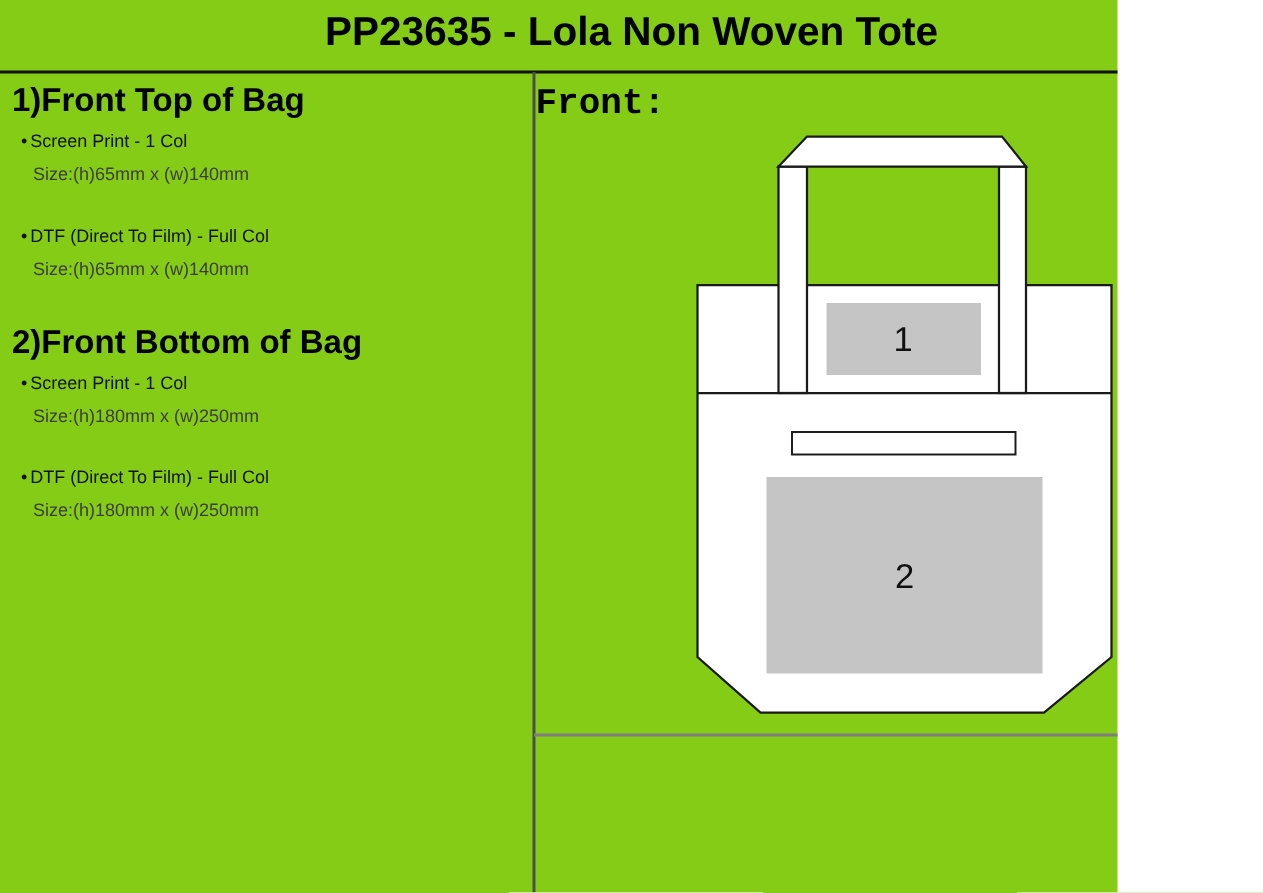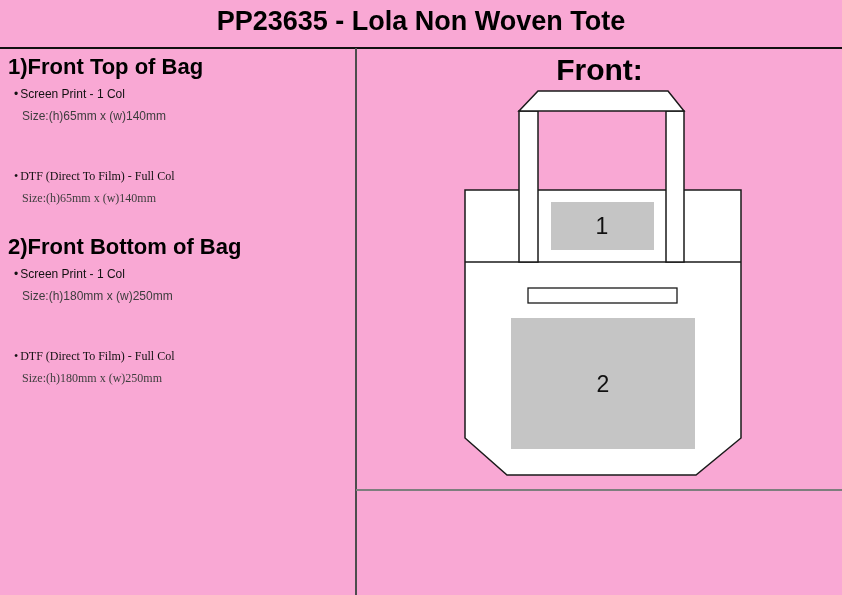--- a/index.html
+++ b/index.html
@@ -1,22 +1,22 @@
 <!DOCTYPE html>
 <html><head>
 <meta charset="utf-8">
 <style>
   * { margin:0; padding:0; box-sizing:border-box; }
   html,body { background:#fff; }
   body { font-family:"Liberation Sans", sans-serif; color:#000; }
 
   .page {
     position:relative;
-    width:842px; height:595px;
-    background:#f9a8d4;
+    width:745px; height:595px;
+    background:#84cc16;
     overflow:hidden;
   }
 
   
   .title {
     position:absolute;
     top:6px; left:0; width:842px;
     text-align:center;
     font-size:27px;
     font-weight:bold;
@@ -39,21 +39,21 @@
   }
   .section + .section { margin-top:27px; }
   .section-heading {
     font-size:22px;
     font-weight:bold;
     line-height:22px;
     margin-bottom:5px;
     color:#000;
     white-space:nowrap;
   }
-  .print-item + .print-item { margin-top:38px;font-family:Liberation Serif, serif; }
+  .print-item + .print-item { margin-top:19px; }
   .method-line {
     font-size:12px;
     line-height:22px;
     padding-left:6px;
     color:#111;
     white-space:nowrap;
   }
   .bullet { display:inline-block; margin-right:2px; }
   .size-line {
     font-size:12px;
@@ -75,25 +75,25 @@
     left:356px; top:489px;
     width:486px; height:2px;
     background:#7e7e7e;
   }
 
   
   .front-label {
     position:absolute;
     left:357px; top:57px;
     width:485px;
-    text-align:center;
-    font-size:30px;
+    font-size:24px;
     font-weight:bold;
     line-height:25px;
     color:#000;
+    font-family:Liberation Mono, monospace;
   }
   .bag-svg {
     position:absolute;
     left:0; top:0;
     width:842px; height:595px;
   }
   .bag-svg .outline {
     fill:#ffffff;
     stroke:#1a1a1a;
     stroke-width:1.5;

